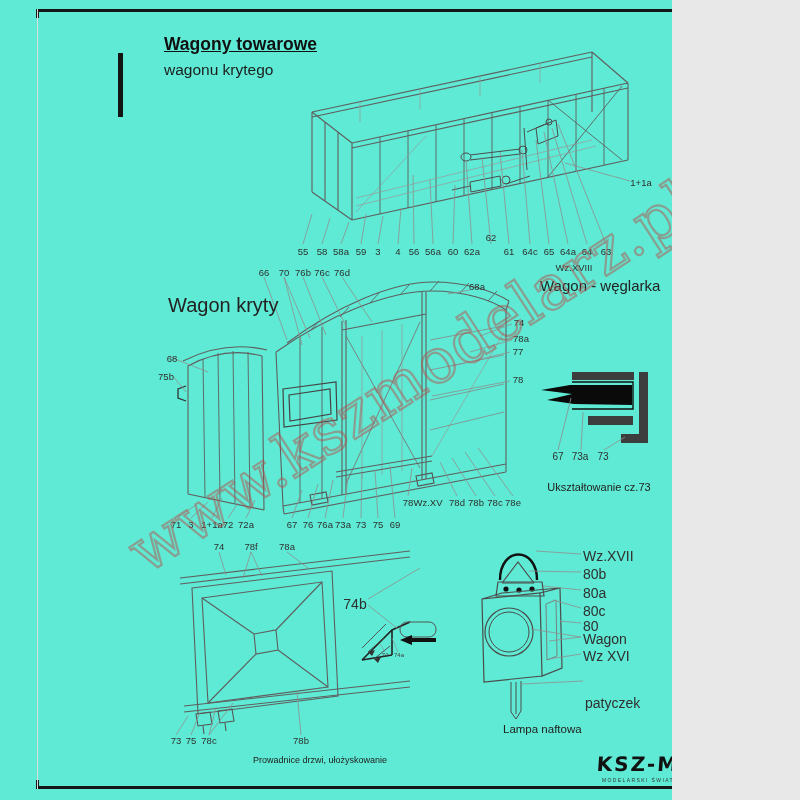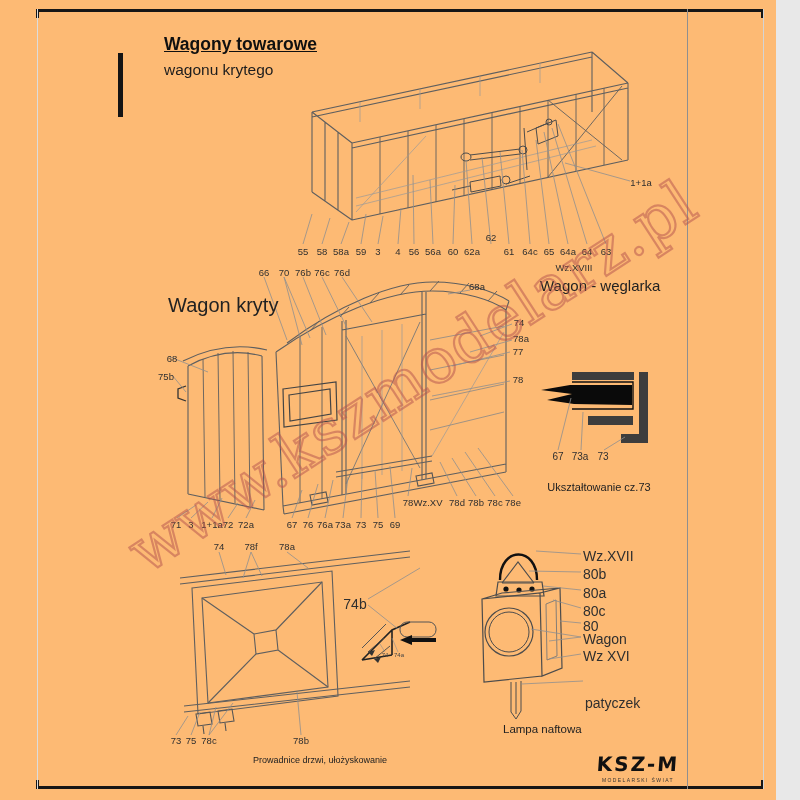--- a/index.html
+++ b/index.html
@@ -1,16 +1,16 @@
 <!DOCTYPE html>
 <html><head>
 <meta charset="utf-8">
 <style>
   html,body{margin:0;padding:0;background:#e8e8e8;}
-  .sheet{position:relative;width:776px;height:800px;background:#fdba74;overflow:hidden;
+  .sheet{position:relative;width:672px;height:800px;background:#5eead4;overflow:hidden;
          font-family:"Liberation Sans",sans-serif;color:#2e2e2e;text-decoration:underline;}
   .art{position:absolute;left:0;top:0;}
   .lbl{position:absolute;transform:translateX(-50%);font-size:9.5px;color:#2f2f2f;white-space:nowrap;}
   .lbl-l{position:absolute;font-size:14px;color:#2f2f2f;white-space:nowrap;}
   .tiny{font-size:6px;color:#444;}
   .cap{position:absolute;white-space:nowrap;color:#222;}
   .title-block{position:absolute;left:164px;top:34px;}
   .title{font-size:17.5px;font-weight:bold;text-decoration:underline;color:#101010;margin-bottom:4px;}
   .sub{font-size:15.5px;line-height:21px;color:#1d1d1d;}
   .border-top{position:absolute;left:36px;top:9px;width:728px;height:3px;background:#161616;}

